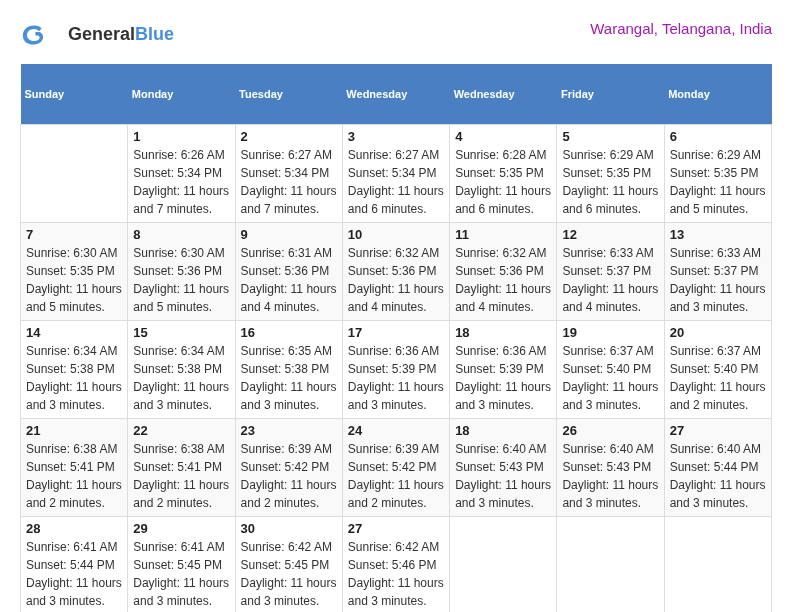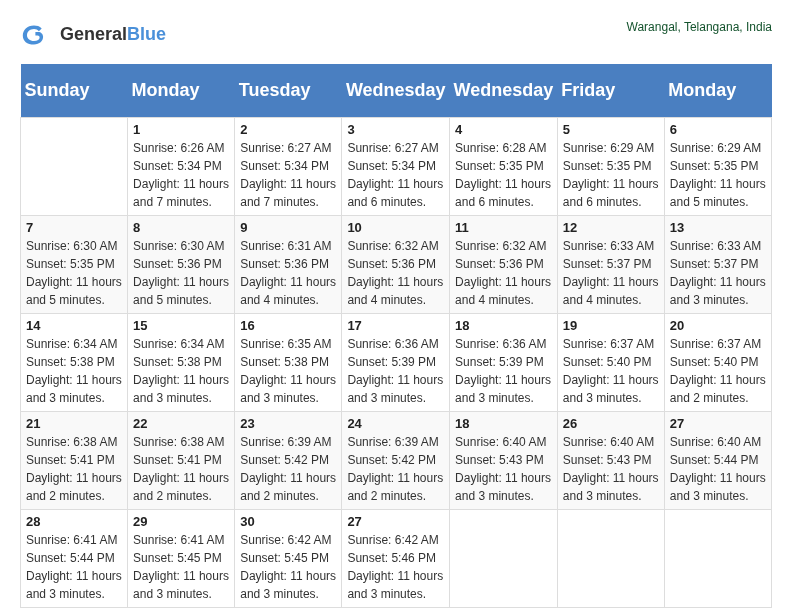--- a/index.html
+++ b/index.html
@@ -12,49 +12,49 @@
     }
     .header-area {
       display: flex;
       justify-content: space-between;
       align-items: flex-start;
       margin-bottom: 16px;
     }
     .logo {
       display: flex;
       align-items: center;
-      gap: 12px;
+      gap: 20px;
     }
     .logo-icon {
       width: 28px;
       height: 28px;
     }
     .title-area {
       text-align: right;
     }
     .month-title {
       font-size: 36px;
       font-weight: bold;
       color: #222;
     }
     .location-title {
-      font-size: 12px;
-      color: #14532d;
+      font-size: 15px;
+      color: #a21caf;
     }
     .calendar-table {
       width: 100%;
       border-collapse: collapse;
       font-size: 11px;
     }
     .calendar-table th {
       background-color: #4a7fc1;
       color: #fff;
-      padding: 16px 4px;
+      padding: 24px 4px;
       text-align: left;
-      font-size: 18px;
+      font-size: 11px;
       font-weight: bold;
     }
     .calendar-table td {
       border: 1px solid #ddd;
       vertical-align: top;
       padding: 4px 5px;
       width: calc(100% / 7);
       min-height: 80px;
       background: #fff;
     }

